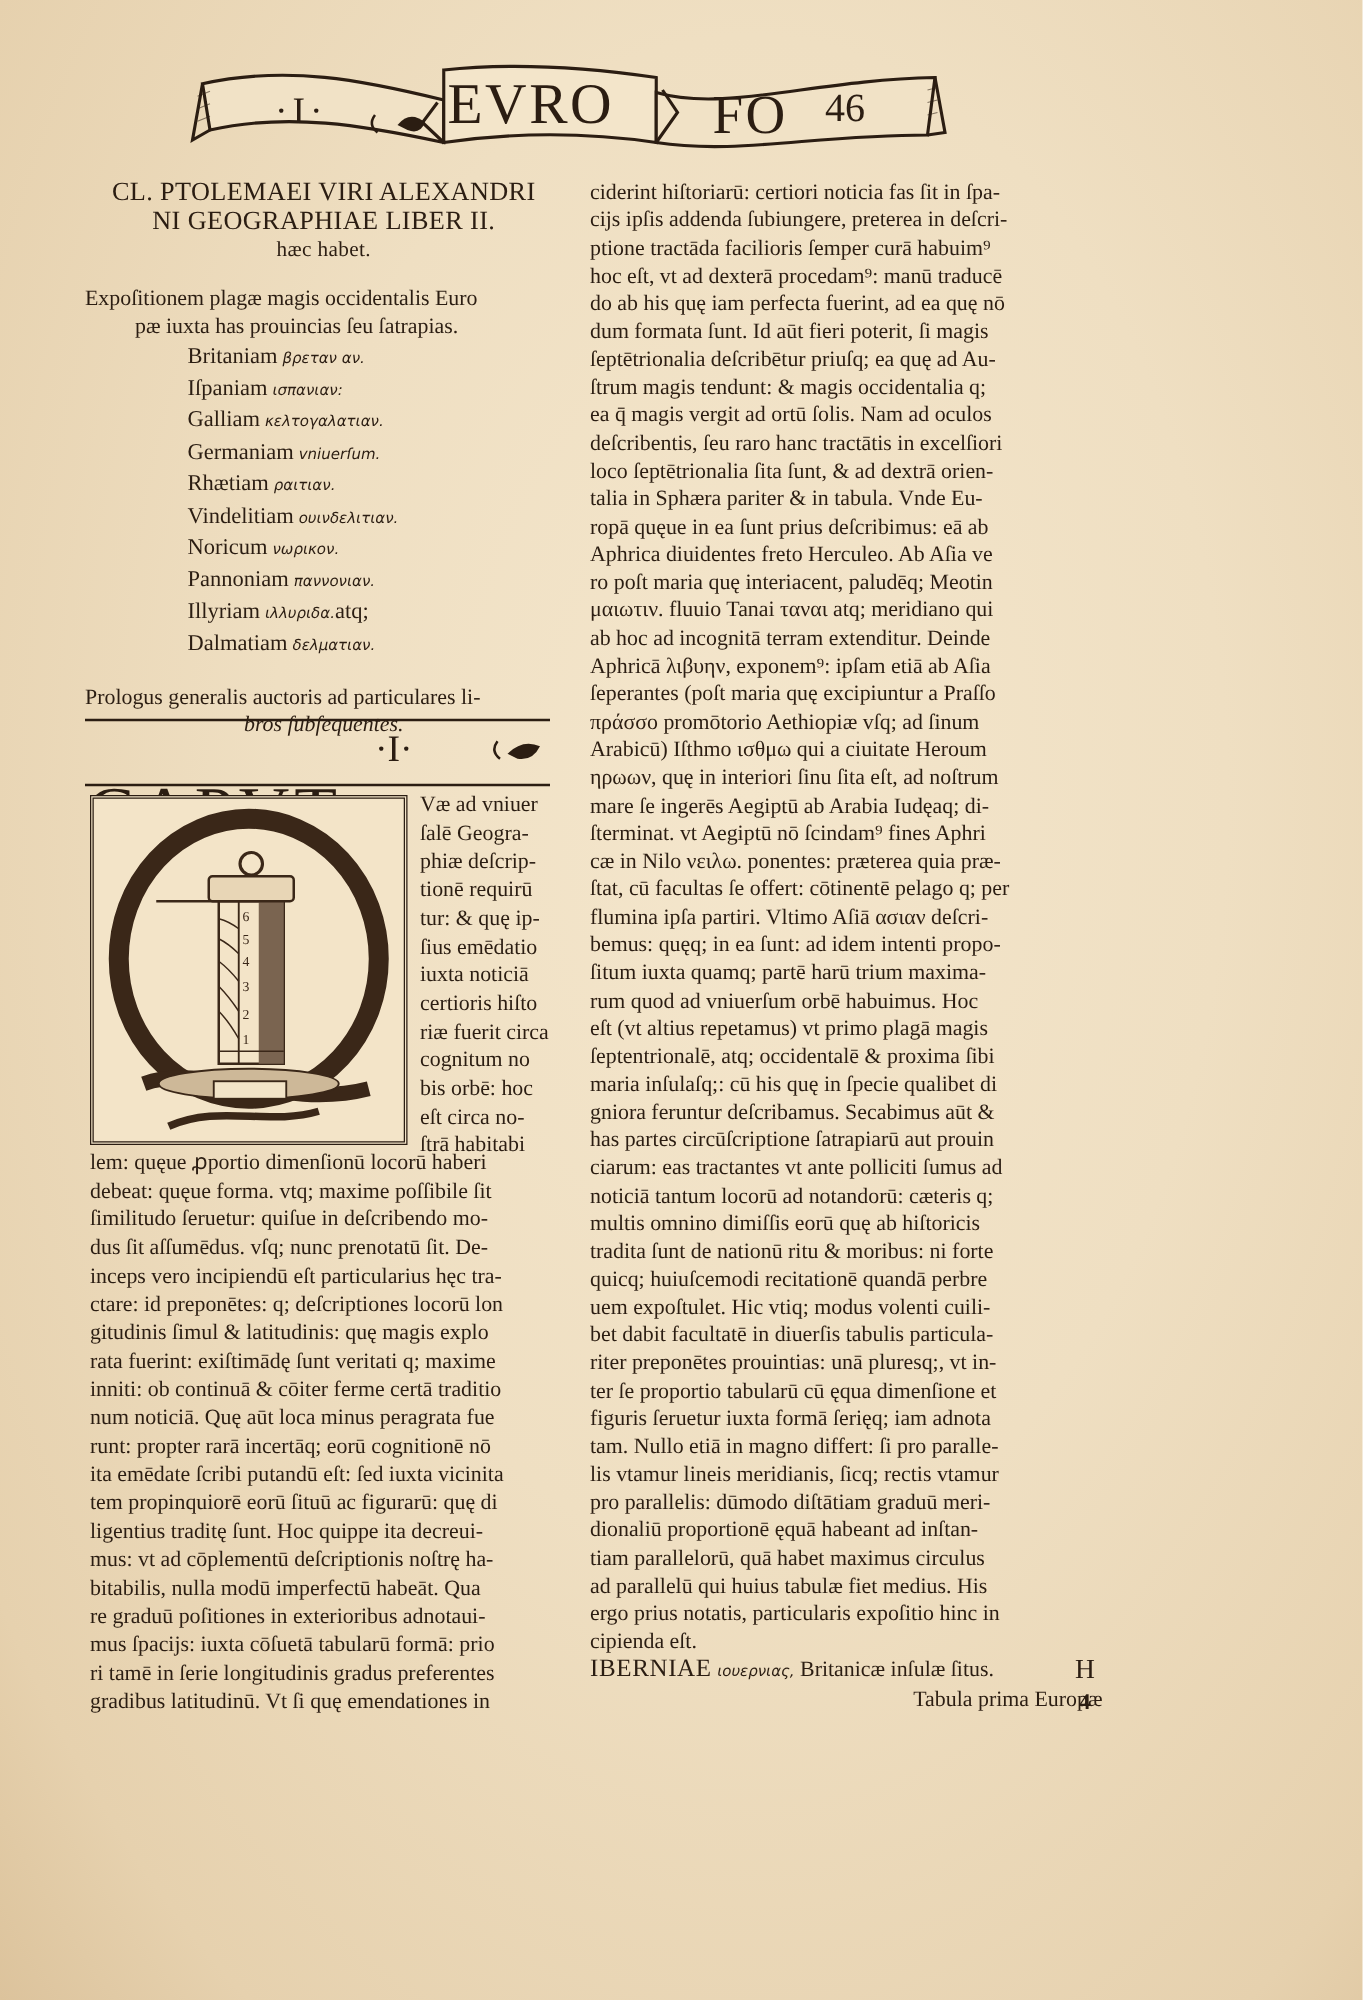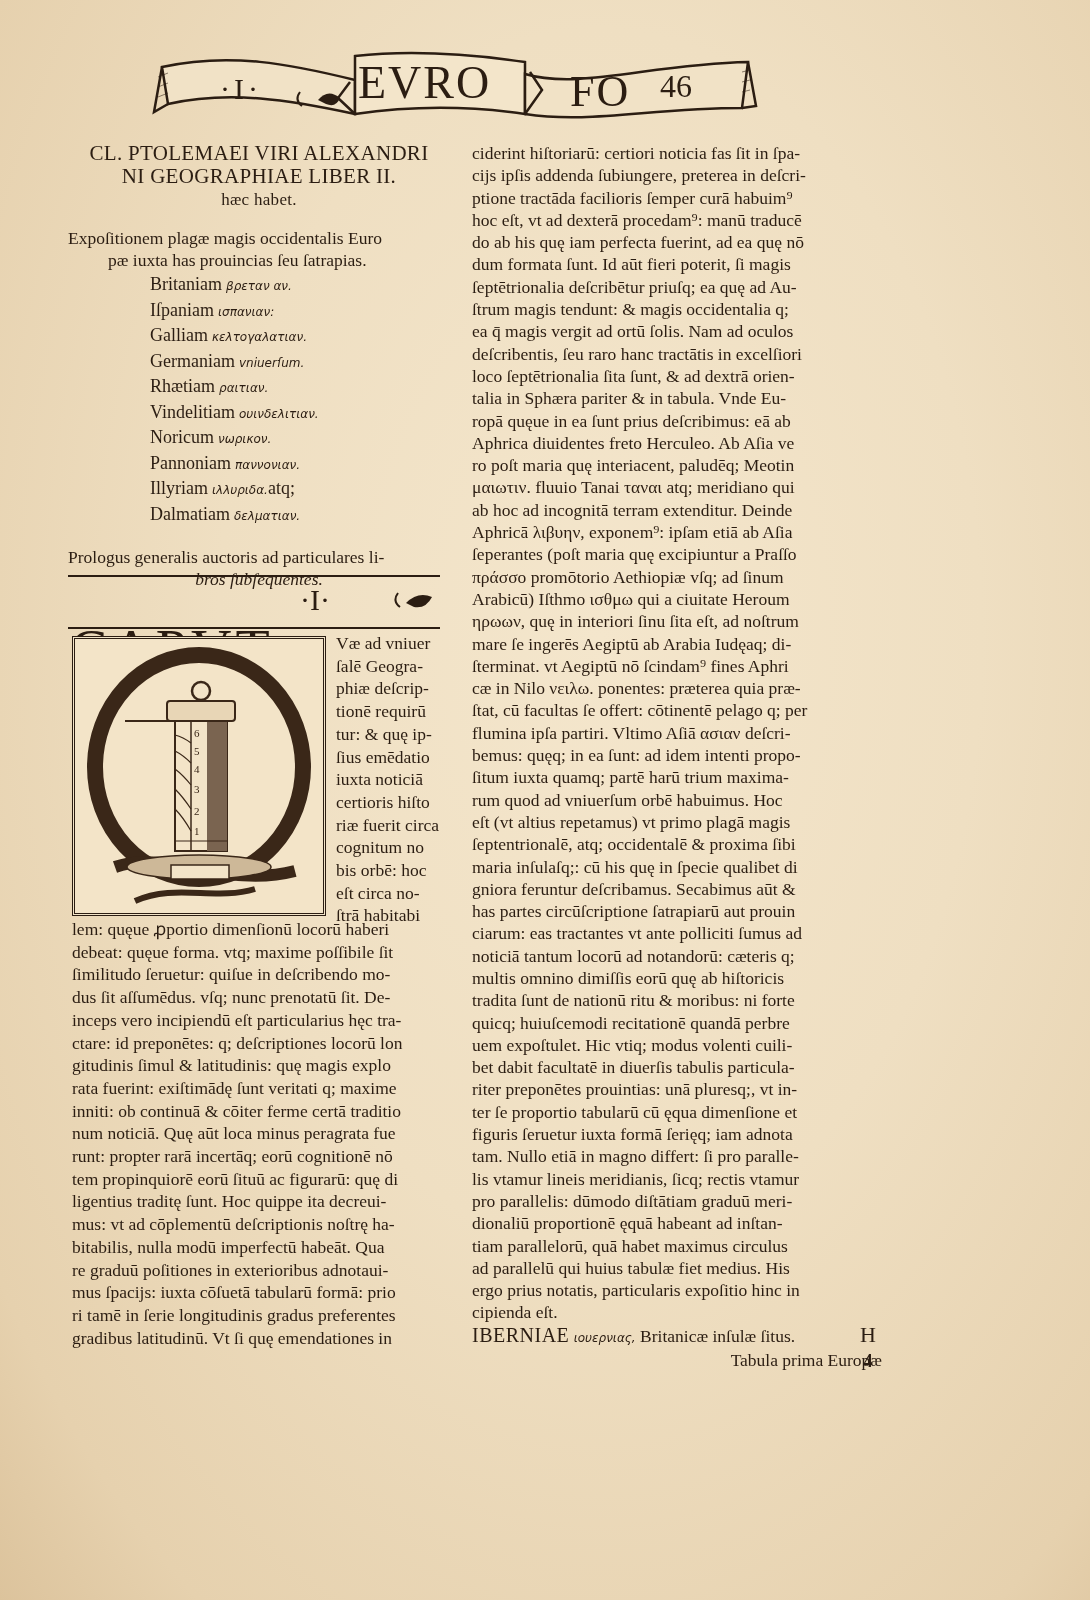--- a/index.html
+++ b/index.html
@@ -168,20 +168,21 @@
     <span class="line">debeat: quęue forma. vtq; maxime poſſibile ſit</span>
     <span class="line">ſimilitudo ſeruetur: quiſue in deſcribendo mo-</span>
     <span class="line">dus ſit aſſumēdus. vſq; nunc prenotatū ſit. De-</span>
     <span class="line">inceps vero incipiendū eſt particularius hęc tra-</span>
     <span class="line">ctare: id preponētes: q; deſcriptiones locorū lon</span>
     <span class="line">gitudinis ſimul &amp; latitudinis: quę magis explo</span>
     <span class="line">rata fuerint: exiſtimādę ſunt veritati q; maxime</span>
     <span class="line">inniti: ob continuā &amp; cōiter ferme certā traditio</span>
     <span class="line">num noticiā. Quę aūt loca minus peragrata fue</span>
     <span class="line">runt: propter rarā incertāq; eorū cognitionē nō</span>
+    <span class="line">ita emēdate ſcribi putandū eſt: ſed iuxta vicinita</span>
     <span class="line">tem propinquiorē eorū ſituū ac figurarū: quę di</span>
     <span class="line">ligentius traditę ſunt. Hoc quippe ita decreui-</span>
     <span class="line">mus: vt ad cōplementū deſcriptionis noſtrę ha-</span>
     <span class="line">bitabilis, nulla modū imperfectū habeāt. Qua</span>
     <span class="line">re graduū poſitiones in exterioribus adnotaui-</span>
     <span class="line">mus ſpacijs: iuxta cōſuetā tabularū formā: prio</span>
     <span class="line">ri tamē in ſerie longitudinis gradus preferentes</span>
     <span class="line">gradibus latitudinū. Vt ſi quę emendationes in</span>
   </div>
 

